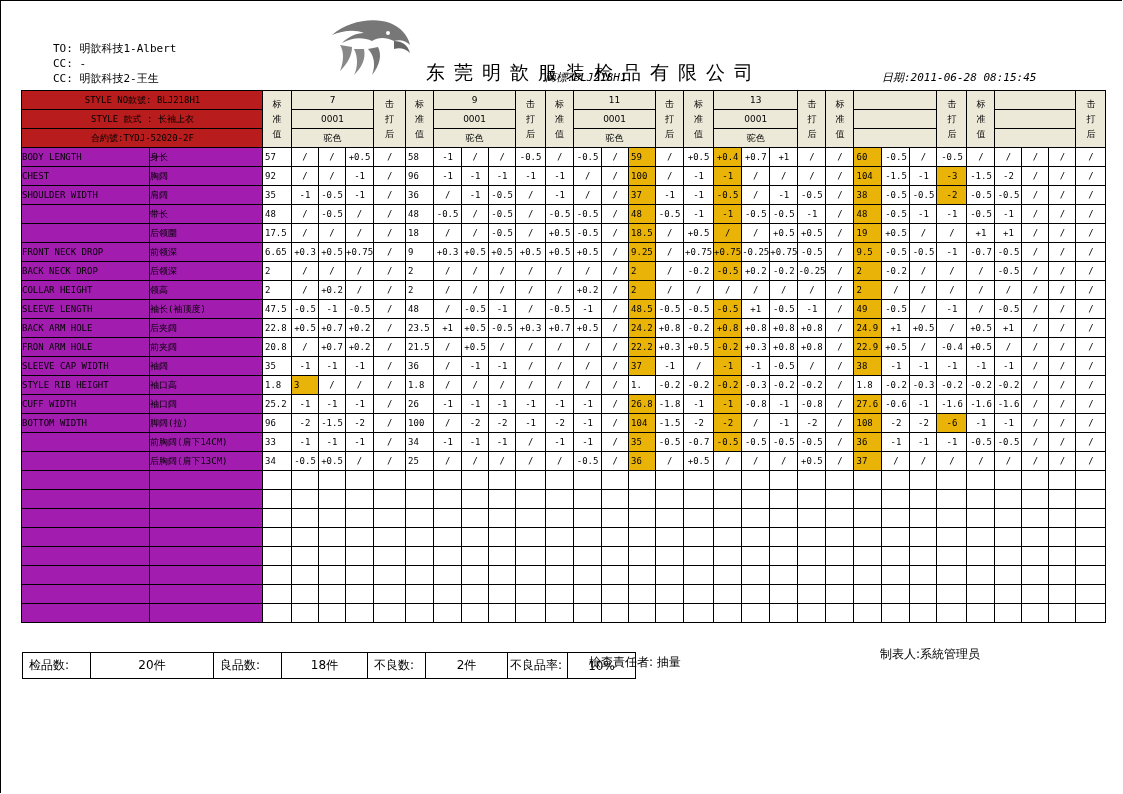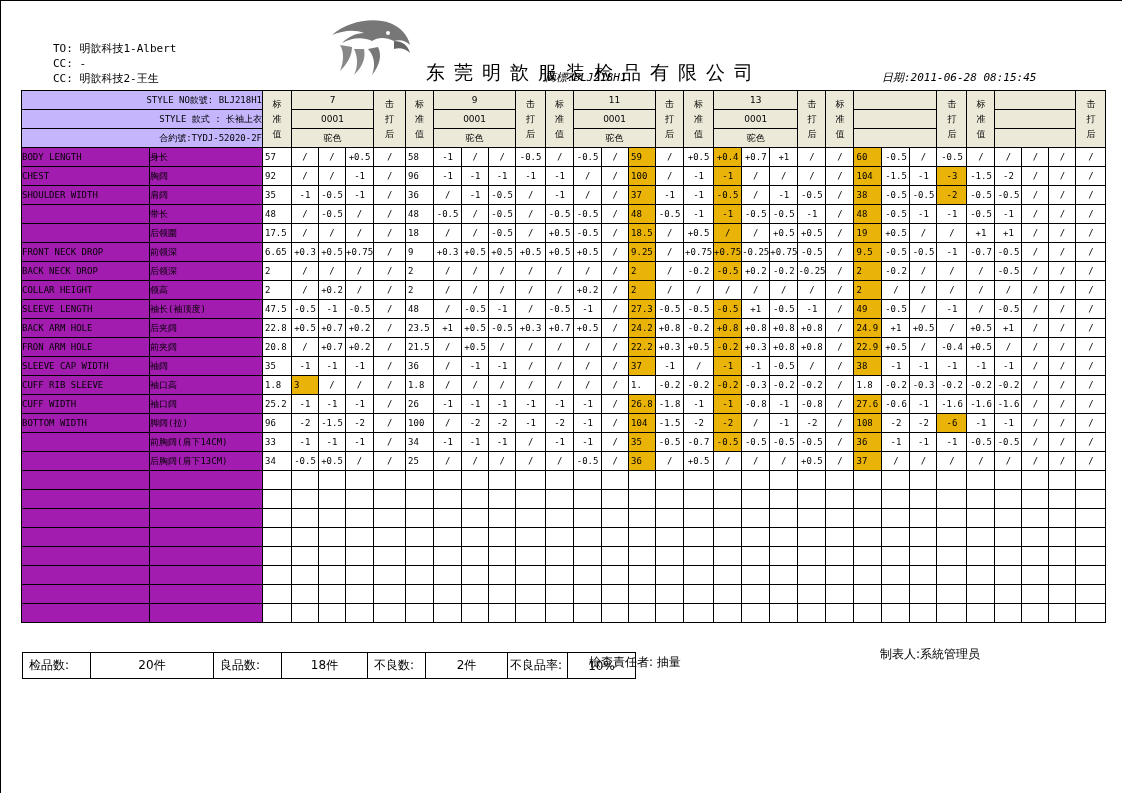--- a/index.html
+++ b/index.html
@@ -6,21 +6,21 @@
   body{width:1123px;height:794px;position:relative;background:#fff;font-family:"DejaVu Sans Mono","Liberation Mono",monospace;overflow:hidden;color:#000;}
   .frame{position:absolute;left:0;top:0;width:1121px;height:792px;border-left:1px solid #000;border-top:1px solid #000;}
   .hdr-left{position:absolute;left:53px;top:41px;font-size:11px;line-height:15px;}
   .logo{position:absolute;left:328px;top:15px;width:85px;height:62px;}
   .company{position:absolute;left:426px;top:24px;font-family:"DejaVu Sans",sans-serif;font-size:19px;letter-spacing:9px;margin-top:36px;}
   .brand{position:absolute;left:545px;top:70px;font-size:11px;font-style:italic;}
   .date{position:absolute;left:882px;top:70px;font-size:11px;font-style:italic;}
   table.main{position:absolute;left:21px;top:90px;border-collapse:collapse;table-layout:fixed;}
   table.main td{border:1px solid #000;padding:0;font-size:9px;height:18px;overflow:hidden;white-space:nowrap;}
   .h{background:#ece9d8;text-align:center;font-family:"DejaVu Sans",sans-serif;font-size:12px;}
-  .hl{background:#c4b5fd;text-align:right;font-size:11px;padding-left:1px !important;}
+  .hl{background:#b91c1c;text-align:center;font-size:11px;padding-left:1px !important;}
   .vtxt{line-height:15px;font-size:13px;}
   .y{background:#a21caf;font-size:10px;text-align:left;}
   .c{text-align:center;}
   .l{text-align:left;padding-left:2px !important;}
   .b{background:#eab308;}
   .summary{position:absolute;left:22px;top:652px;border-collapse:collapse;}
   .summary td{border:1px solid #000;height:25px;font-size:12px;font-family:"DejaVu Sans",sans-serif;padding:0 6px;}
   .inspector{position:absolute;left:589px;top:654px;font-size:12px;font-family:"DejaVu Sans",sans-serif;}
   .maker{position:absolute;left:880px;top:646px;font-size:12px;font-family:"DejaVu Sans",sans-serif;}
 </style>
@@ -454,21 +454,21 @@
         <td class="c">-0.5</td>
         <td class="c">/</td>
         <td class="l">48</td>
         <td class="c">/</td>
         <td class="c">-0.5</td>
         <td class="c">-1</td>
         <td class="c">/</td>
         <td class="c">-0.5</td>
         <td class="c">-1</td>
         <td class="c">/</td>
-        <td class="l b c">27.3</td>
+        <td class="l b c">48.5</td>
         <td class="c">-0.5</td>
         <td class="c">-0.5</td>
         <td class="c b c">-0.5</td>
         <td class="c">+1</td>
         <td class="c">-0.5</td>
         <td class="c">-1</td>
         <td class="c">/</td>
         <td class="l b c">49</td>
         <td class="c">-0.5</td>
         <td class="c">/</td>
@@ -575,21 +575,21 @@
         <td class="c">-1</td>
         <td class="c">-1</td>
         <td class="c">-1</td>
         <td class="c">-1</td>
         <td class="c">-1</td>
         <td class="c">/</td>
         <td class="c">/</td>
         <td class="c">/</td>
       </tr>
       <tr>
-        <td class="y">CUFF RIB SLEEVE</td>
+        <td class="y">STYLE RIB HEIGHT</td>
         <td class="y">袖口高</td>
         <td class="l">1.8</td>
         <td class="l b c">3</td>
         <td class="c">/</td>
         <td class="c">/</td>
         <td class="c">/</td>
         <td class="l">1.8</td>
         <td class="c">/</td>
         <td class="c">/</td>
         <td class="c">/</td>

